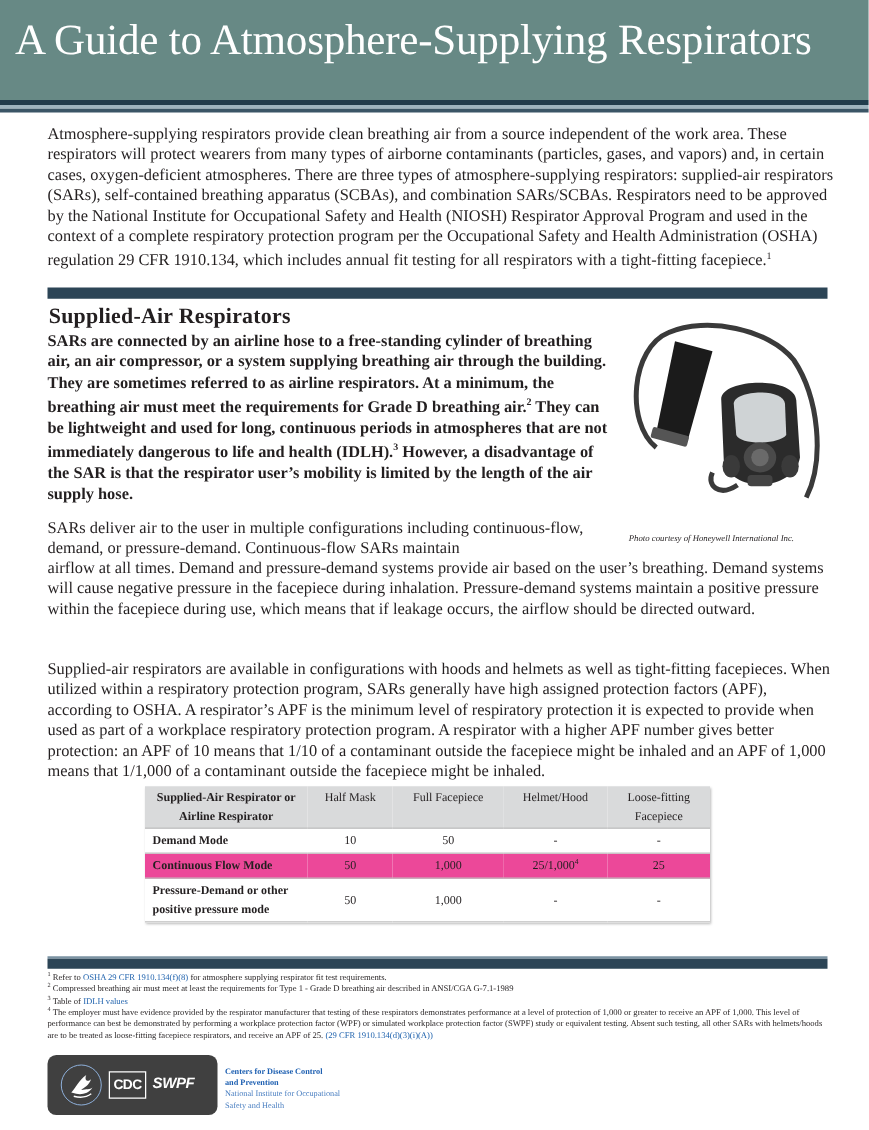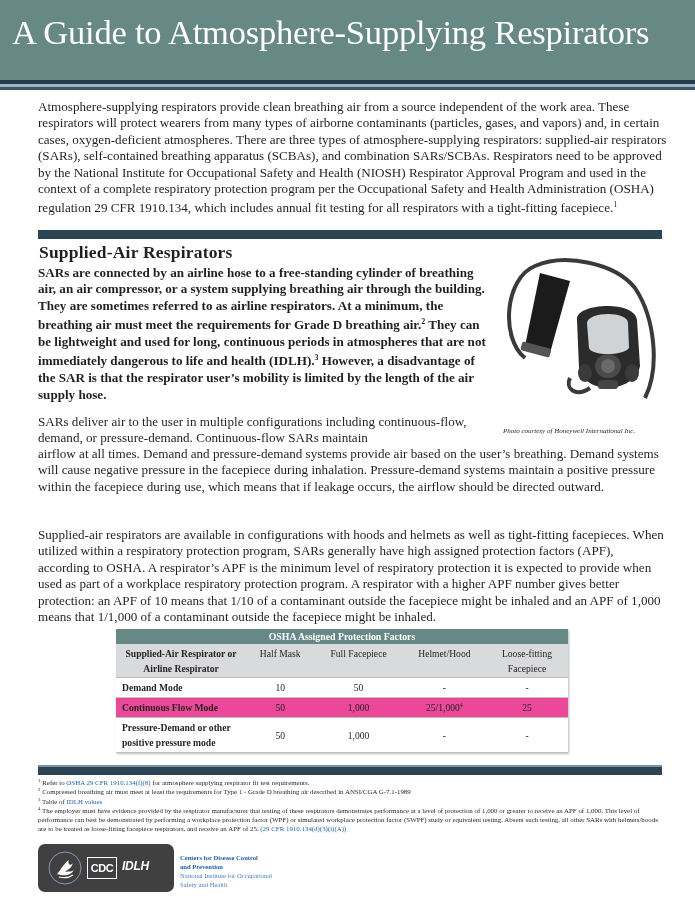--- a/index.html
+++ b/index.html
@@ -91,23 +91,20 @@
     <circle cx="113" cy="118" r="7" fill="#6a6a6a"></circle>
     <ellipse cx="90" cy="125" rx="7" ry="9" fill="#3a3a3a"></ellipse>
     <ellipse cx="137" cy="125" rx="7" ry="9" fill="#3a3a3a"></ellipse>
     <rect x="103" y="132" width="20" height="9" rx="3" fill="#444"></rect>
   </g>
 </svg>
 <div class="photo-credit">Photo courtesy of Honeywell International Inc.</div>
 
 <table class="apf-table">
   <tbody>
-      <tr class="title-row">
-    <th colspan="5">OSHA Assigned Protection Factors</th>
-  </tr>
   <tr class="head-row">
     <th class="rowhead" style="width:118px;">Supplied-Air Respirator or Airline Respirator</th>
     <th>Half Mask</th>
     <th>Full Facepiece</th>
     <th>Helmet/Hood</th>
     <th style="width:70px;">Loose-fitting Facepiece</th>
   </tr>
   <tr>
     <td class="rowlabel">Demand Mode</td>
     <td>10</td>
@@ -142,20 +139,20 @@
   <p><sup>4</sup> <span>The employer must have evidence provided by the respirator manufacturer that testing of these respirators demonstrates performance at a level of protection of 1,000 or greater to receive an APF of 1,000. This level of performance can best be demonstrated by performing a workplace protection factor (WPF) or simulated workplace protection factor (SWPF) study or equivalent testing. Absent such testing, all other SARs with helmets/hoods are to be treated as loose-fitting facepiece respirators, and receive an APF of 25. </span><a class="fn-link">(29 CFR 1910.134(d)(3)(i)(A))</a></p>
 </div>
 
 <div class="logo-box">
   <svg class="hhs-seal" viewBox="0 0 36 36">
     <circle cx="18" cy="18" r="16" fill="none" stroke="#8fb1dc" stroke-width="0.8"></circle>
     <path d="M10 24 C 14 20, 16 14, 22 10 C 20 15, 24 16, 26 13 C 24 19, 20 20, 18 22 C 22 21, 25 22, 27 20 C 24 25, 18 26, 14 25 Z" fill="#ffffff"></path>
     <path d="M12 27 C 16 28, 22 28, 26 25" fill="none" stroke="#ffffff" stroke-width="1.2"></path>
   </svg>
   <div class="cdc-mark">CDC</div>
-  <div class="niosh-mark">IDLH</div>
+  <div class="niosh-mark">SWPF</div>
 </div>
 <div class="agency-text">
   <div class="bold">Centers for Disease Control</div>
   <div class="bold">and Prevention</div>
   <div class="light">National Institute for Occupational</div>
   <div class="light">Safety and Health</div>
 </div>
 
 </body></html>

